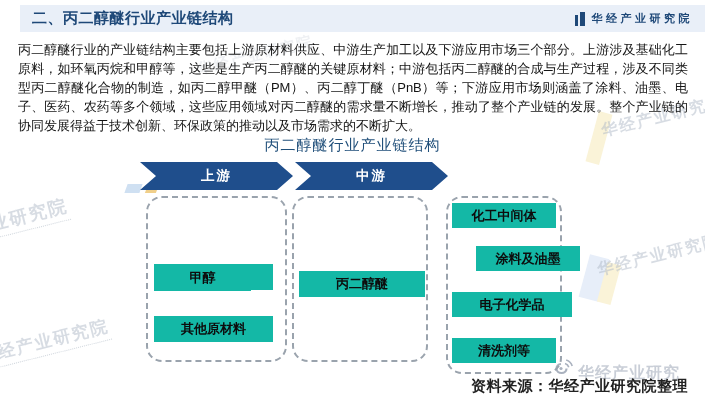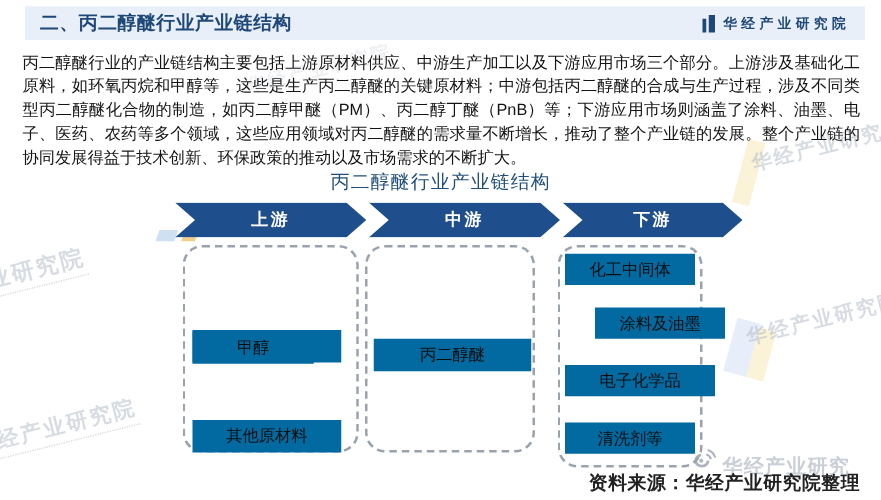--- a/index.html
+++ b/index.html
@@ -2,21 +2,21 @@
 <html><head>
 <meta charset="utf-8">
 <style>
   html,body{margin:0;padding:0;background:#ffffff;}
   .canvas{
     position:relative;width:705px;height:400px;background:#ffffff;overflow:hidden;
     font-family:"Liberation Sans","DejaVu Sans",sans-serif;
   }
   
   .header-band{
-    position:absolute;left:20px;top:5px;right:13px;height:27px;background:#e9eff8;
+    position:absolute;left:20px;top:5px;right:0;height:27px;background:#e9eff8;
     display:flex;align-items:center;justify-content:space-between;padding:0 12px;box-sizing:border-box;
   }
   .header-title{font-size:15px;font-weight:bold;color:#1e4878;letter-spacing:0.5px;}
   .logo{display:flex;align-items:center;gap:7px;}
   .logo-icon{display:inline-flex;align-items:flex-end;gap:2px;height:14px;}
   .logo-icon i{display:block;background:#1e4878;}
   .logo-icon i.b1{width:3px;height:11px;}
   .logo-icon i.b2{width:5px;height:14px;}
   .logo-text{font-size:11px;font-weight:bold;color:#1e4878;letter-spacing:3.5px;}
   
@@ -38,26 +38,26 @@
   .banner.up{left:140px;width:153px;}
   .banner.mid{left:295px;width:153px;}
   .banner.down{left:450px;width:144px;}
   .stage-box{
     position:absolute;border:2px dashed #9aa3ad;border-radius:16px;background:transparent;z-index:2;box-sizing:border-box;
   }
   .stage-box.up{left:146px;top:196px;width:141px;height:166px;}
   .stage-box.mid{left:292px;top:196px;width:136px;height:166px;}
   .stage-box.down{left:446px;top:196px;width:116px;height:178px;}
   .node{
-    position:absolute;height:26px;background:#0369a1;color:#0d0d0d;
-    font-size:13px;font-weight:normal;display:flex;align-items:center;justify-content:center;z-index:3;
+    position:absolute;height:26px;background:#14b8a6;color:#0d0d0d;
+    font-size:13px;font-weight:bold;display:flex;align-items:center;justify-content:center;z-index:3;
   }
   .n-u0{left:154px;top:216px;width:119px;margin-top:48px;}
   .n-u1{left:154px;top:265px;width:97px;}
-  .n-u2{left:154px;top:316px;width:119px;margin-top:20px;}
+  .n-u2{left:154px;top:316px;width:119px;}
   .n-m0{left:299px;top:271px;width:126px;}
   .n-d0{left:452px;top:203px;width:104px;height:25px;}
   .n-d1{left:476px;top:246px;width:104px;height:25px;}
   .n-d2{left:452px;top:292px;width:120px;height:25px;}
   .n-d3{left:452px;top:338px;width:104px;height:25px;}
   
   .source{
     position:absolute;right:17px;bottom:4px;font-size:15px;font-weight:bold;color:#222222;z-index:3;letter-spacing:0.5px;
   }
   
@@ -125,21 +125,20 @@
       <span class="logo-text">华经产业研究院</span>
     </div>
   </div>
 
   <div class="intro">丙二醇醚行业的产业链结构主要包括上游原材料供应、中游生产加工以及下游应用市场三个部分。上游涉及基础化工原料，如环氧丙烷和甲醇等，这些是生产丙二醇醚的关键原材料；中游包括丙二醇醚的合成与生产过程，涉及不同类型丙二醇醚化合物的制造，如丙二醇甲醚（PM）、丙二醇丁醚（PnB）等；下游应用市场则涵盖了涂料、油墨、电子、医药、农药等多个领域，这些应用领域对丙二醇醚的需求量不断增长，推动了整个产业链的发展。整个产业链的协同发展得益于技术创新、环保政策的推动以及市场需求的不断扩大。</div>
 
   <div class="diagram-title">丙二醇醚行业产业链结构</div>
 
   <div class="banner mid">中游</div>
   <div class="banner up">上游</div>
-  <div class="banner down">下游</div>
 
   <div class="stage-box up"></div>
   <div class="stage-box mid"></div>
   <div class="stage-box down"></div>
 
   <div class="node n-u0">环氧乙烷</div>
   <div class="node n-u1">甲醇</div>
   <div class="node n-u2">其他原材料</div>
 
   <div class="node n-m0">丙二醇醚</div>

